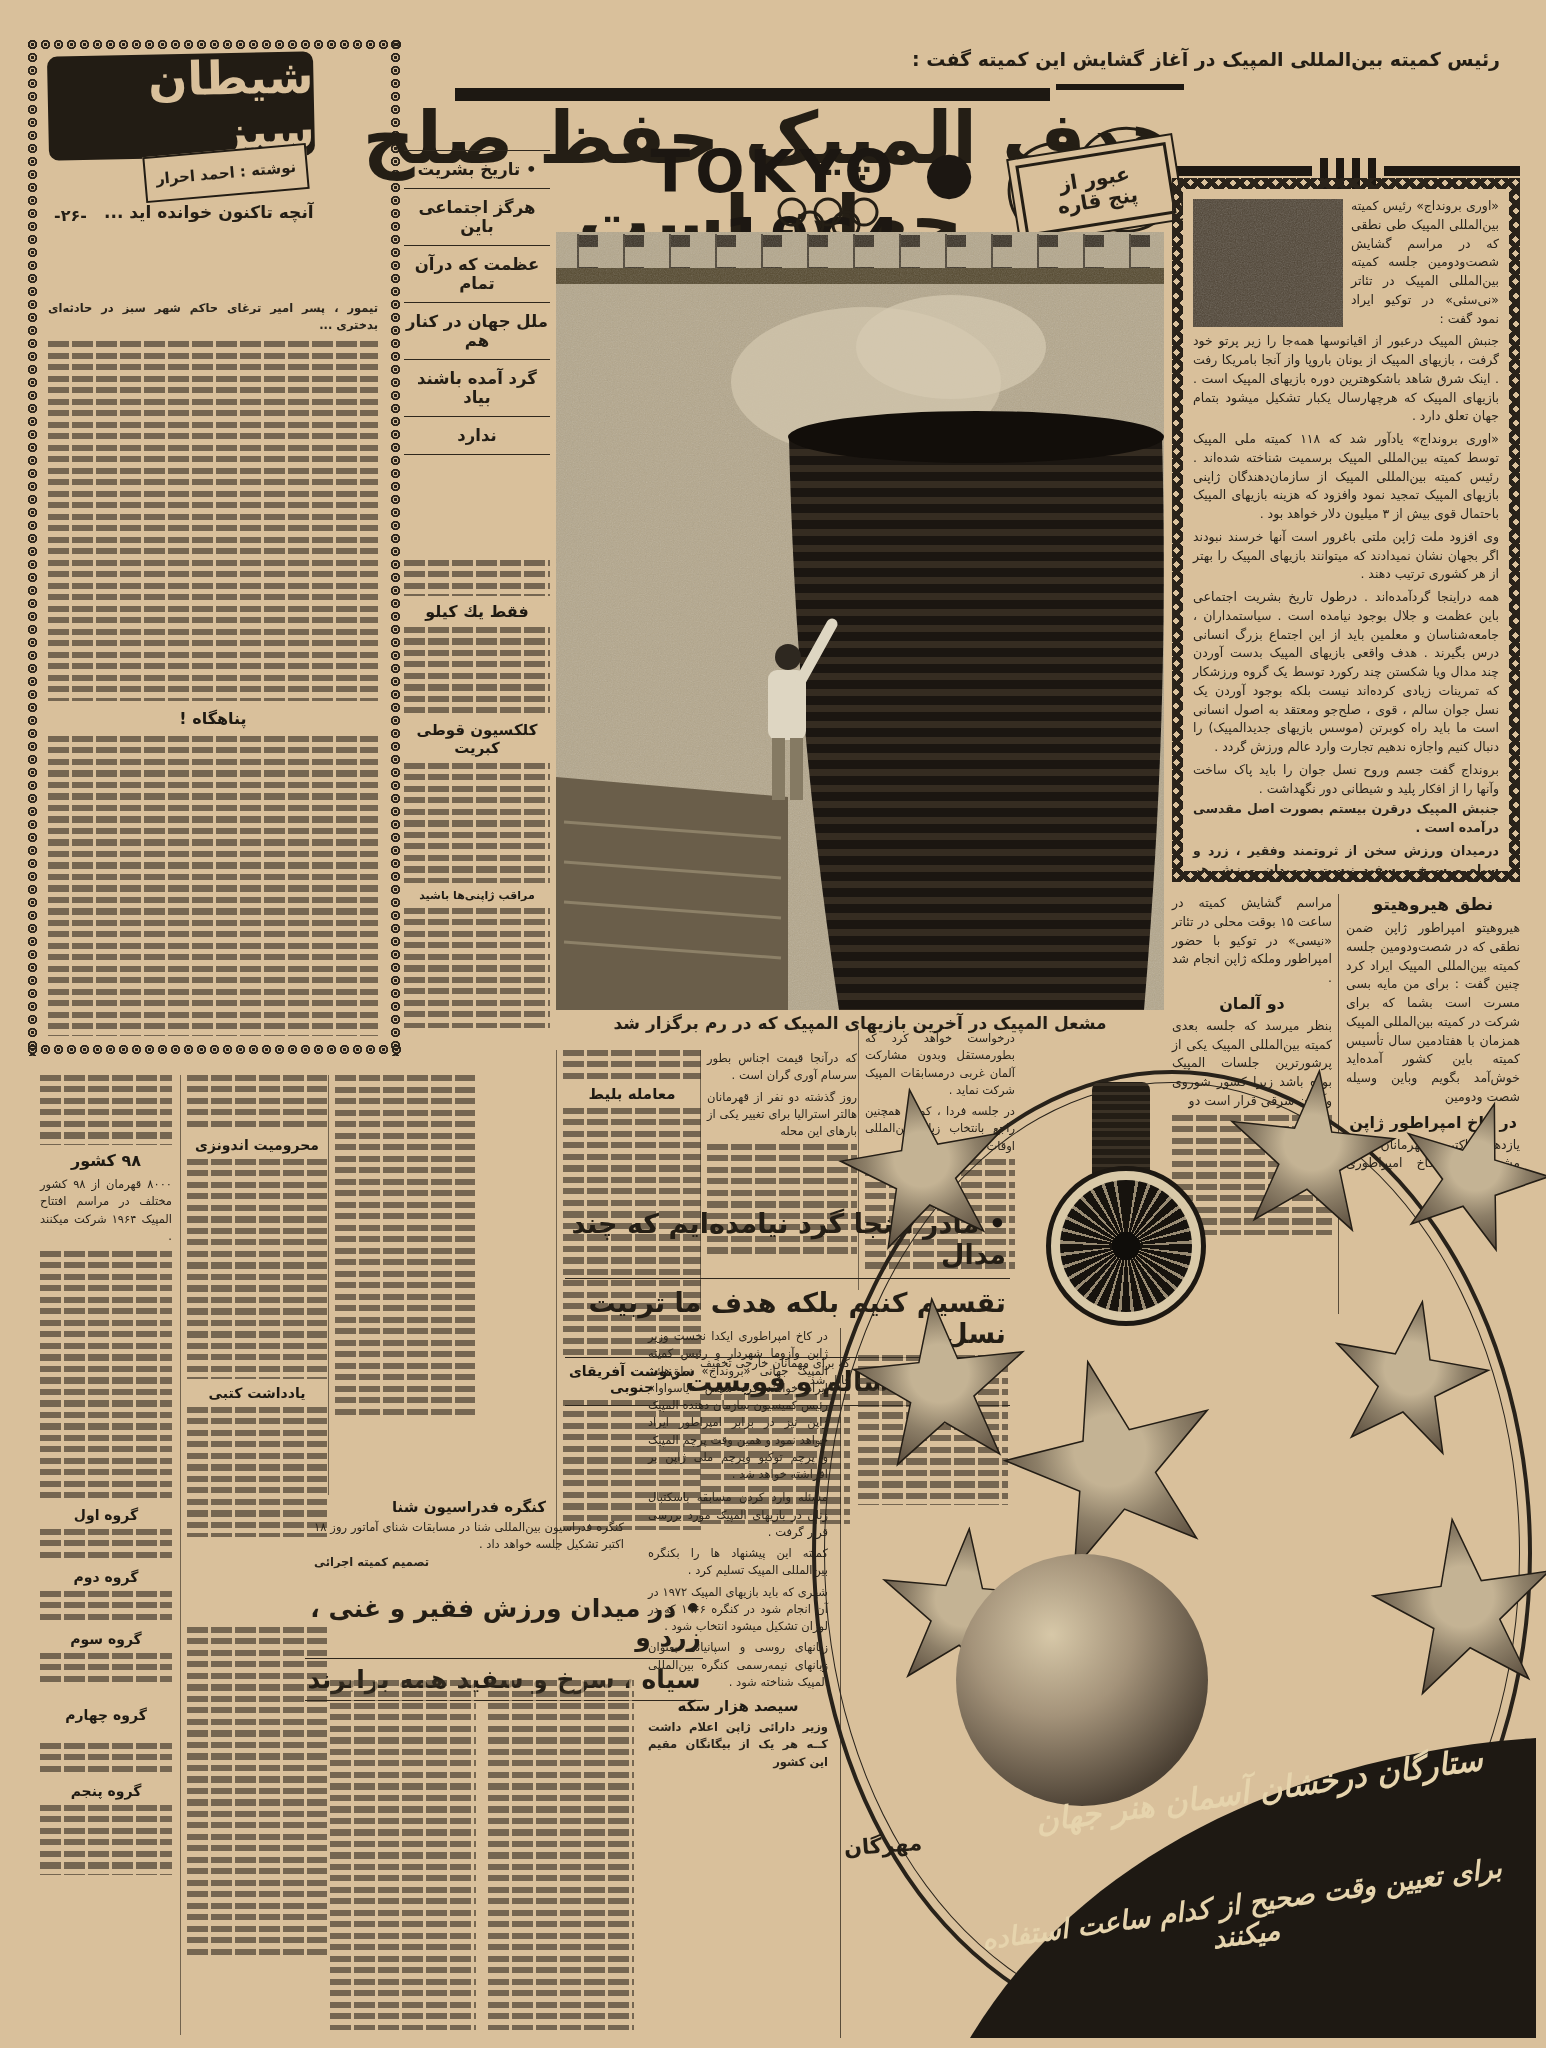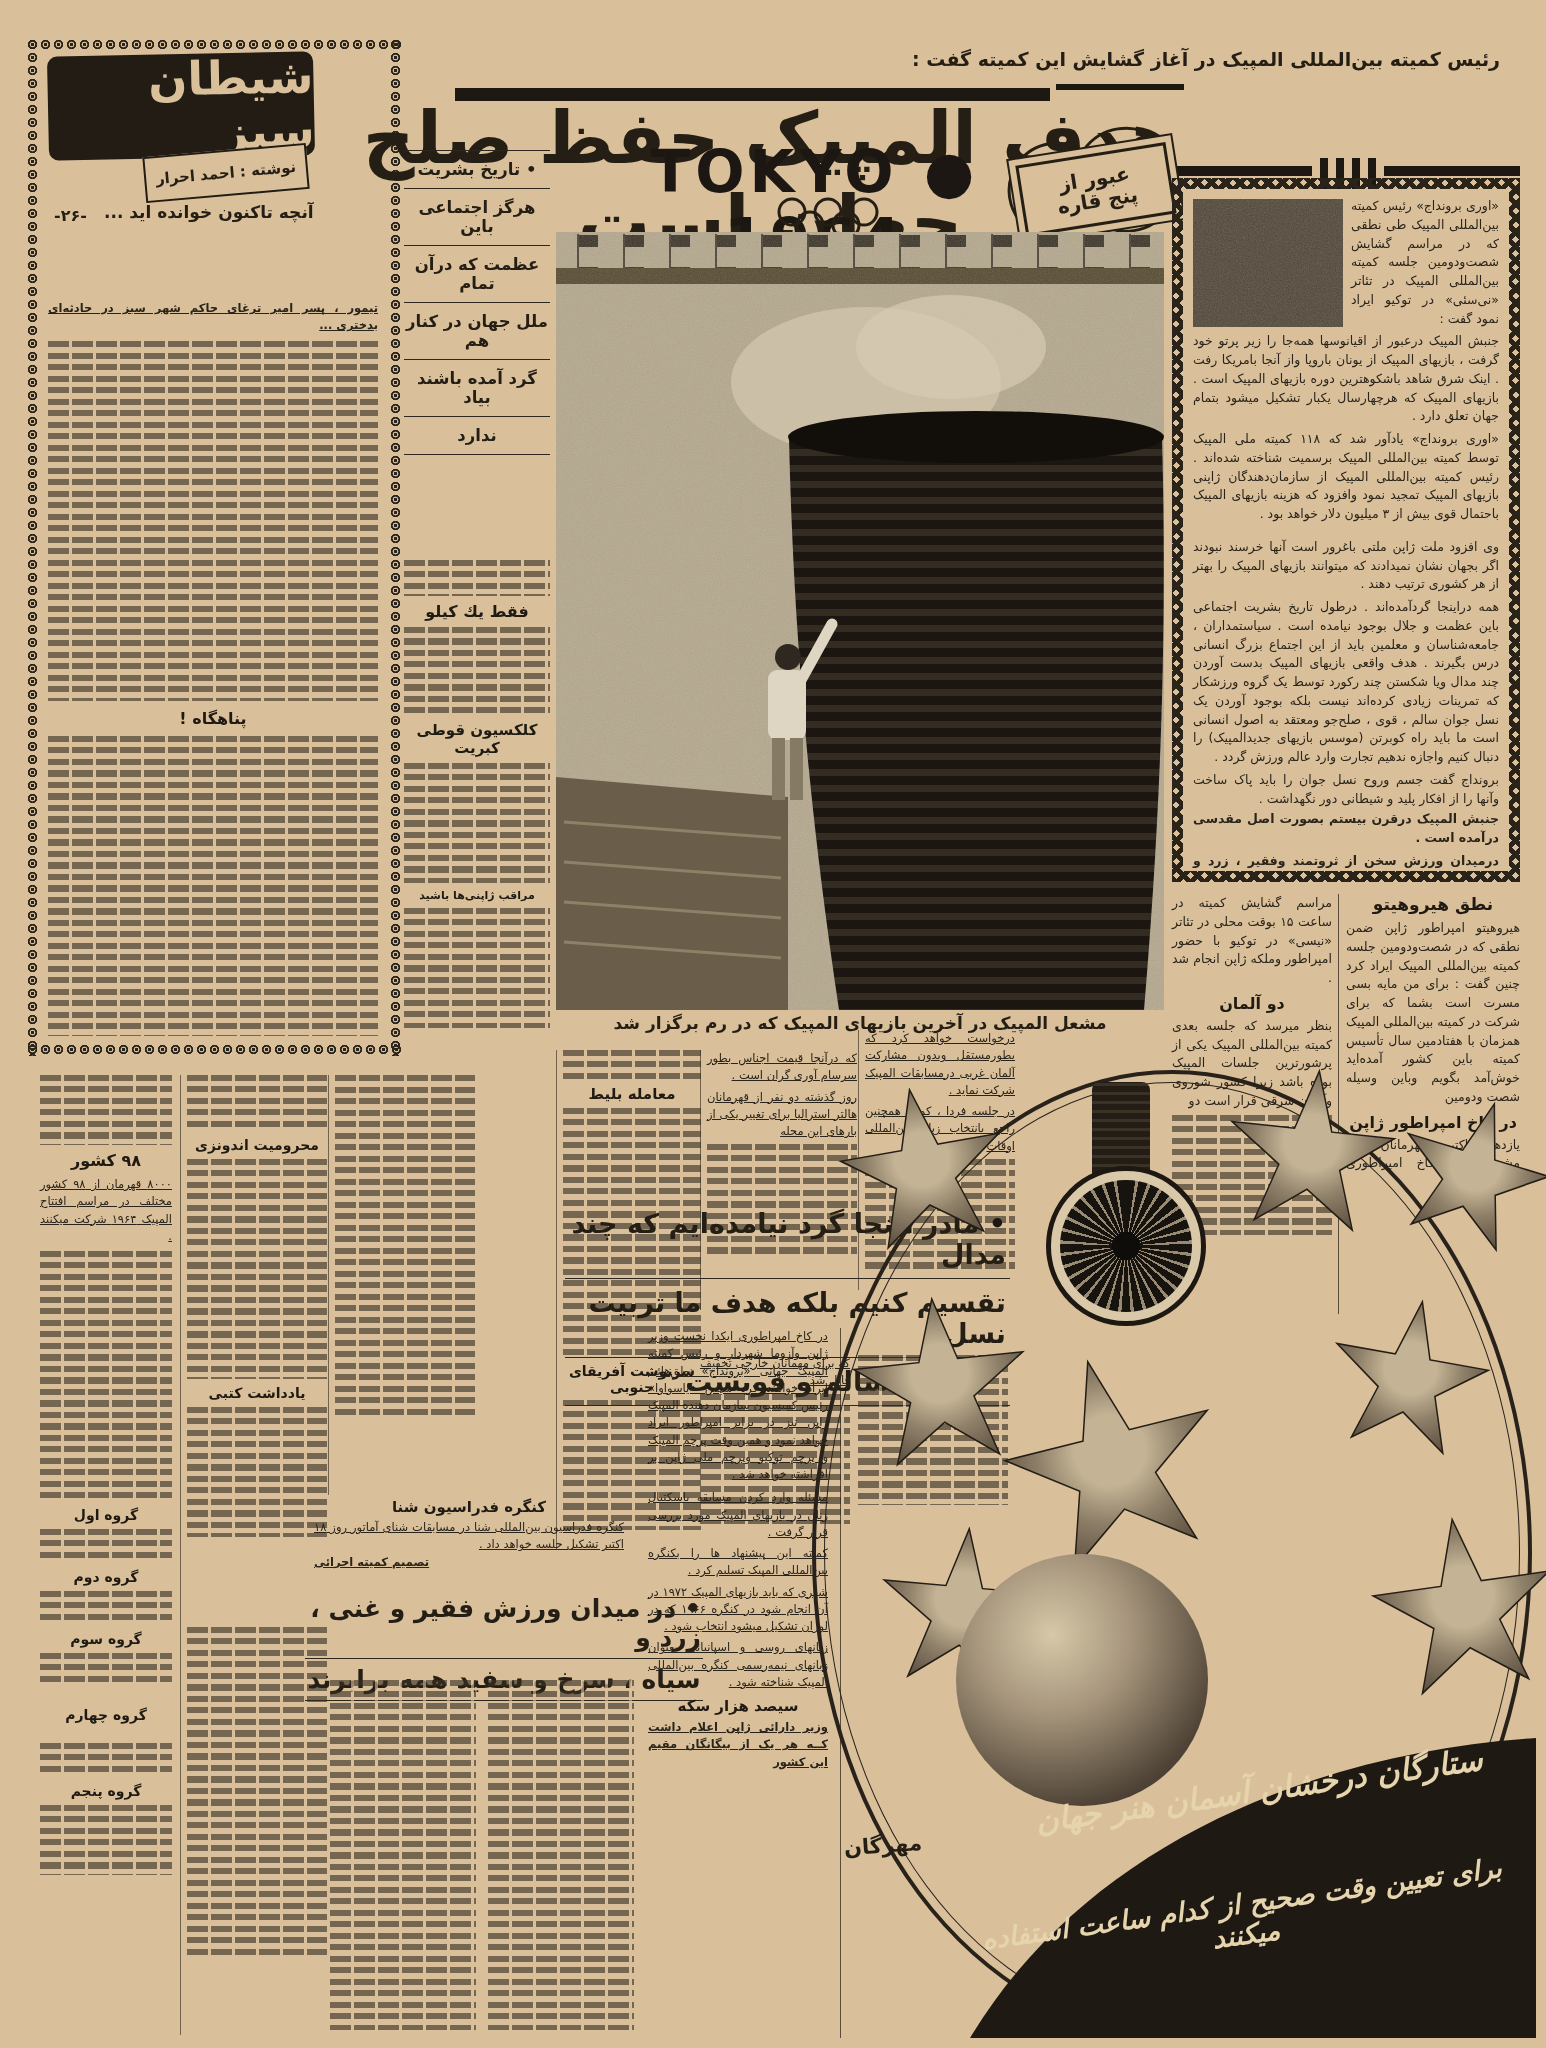--- a/index.html
+++ b/index.html
@@ -1,20 +1,20 @@
 <!DOCTYPE html>
 <html lang="fa"><head>
 <meta charset="utf-8">
 <style>
   html,body{margin:0;padding:0;background:#6e5f49;}
   #page{position:relative;width:1546px;height:2048px;margin:0 auto;background:#d9c09b;
         font-family:"DejaVu Sans",sans-serif;color:#241e15;direction:rtl;overflow:hidden;}
   .c{position:absolute;}
   .txt{font-size:12.5px;line-height:1.5;text-align:justify;color:#2a241b;}
-  .small{font-size:11.5px;text-decoration:underline;}
+  .small{font-size:11.5px;}
   .hsec{font-weight:bold;text-align:center;font-size:16px;color:#1f1a12;}
   .fill{background-image:
       repeating-linear-gradient(90deg, rgba(217,192,155,0) 0 21px, #d9c09b 21px 24px),
       repeating-linear-gradient(180deg, #383024 0 6px, rgba(0,0,0,0) 6px 11.5px);
       opacity:.62;}
   .chain{background-image:radial-gradient(circle at 50% 50%, #2a231a 1.4px, rgba(0,0,0,0) 2px),
       radial-gradient(circle at 50% 50%, rgba(0,0,0,0) 2.6px, #2a231a 3.2px, #2a231a 4.4px, rgba(0,0,0,0) 5px);
       background-size:13px 13px;}
   .orn{background:repeating-linear-gradient(45deg,#2a231a 0 5px,rgba(0,0,0,0) 5px 10px),
                repeating-linear-gradient(-45deg,#2a231a 0 5px,rgba(0,0,0,0) 5px 10px);}
@@ -152,21 +152,21 @@
 
   <div class="c orn" style="left:1172px;top:178px;width:348px;height:704px;">
     <div style="position:absolute;inset:11px;background:#d9c09b;padding:8px 10px;overflow:hidden;">
       <svg width="150" height="128" style="float:left;margin:2px 8px 4px 0;" viewBox="0 0 150 128">
         <rect width="150" height="128" fill="#4e4334"></rect>
         <rect width="150" height="128" filter="url(#gn)" opacity="0.6"></rect>
       </svg>
       <p class="txt" style="margin:0 0 4px;">«اوری برونداج» رئیس کمیته بین‌المللی المپیک طی نطقی که در مراسم گشایش شصت‌ودومین جلسه کمیته بین‌المللی المپیک در تئاتر «نی‌سئی» در توکیو ایراد نمود گفت :</p>
       <p class="txt" style="margin:0 0 4px;">جنبش المپیک درعبور از اقیانوسها همه‌جا را زیر پرتو خود گرفت ، بازیهای المپیک از یونان باروپا واز آنجا بامریکا رفت . اینک شرق شاهد باشکوهترین دوره بازیهای المپیک است . بازیهای المپیک که هرچهارسال یکبار تشکیل میشود بتمام جهان تعلق دارد .</p>
       <p class="txt" style="margin:0 0 4px;">«اوری برونداج» یادآور شد که ۱۱۸ کمیته ملی المپیک توسط کمیته بین‌المللی المپیک برسمیت شناخته شده‌اند . رئیس کمیته بین‌المللی المپیک از سازمان‌دهندگان ژاپنی بازیهای المپیک تمجید نمود وافزود که هزینه بازیهای المپیک باحتمال قوی بیش از ۳ میلیون دلار خواهد بود .</p>
-      <p class="txt" style="margin:14px 0 4px;">وی افزود ملت ژاپن ملتی باغرور است آنها خرسند نبودند اگر بجهان نشان نمیدادند که میتوانند بازیهای المپیک را بهتر از هر کشوری ترتیب دهند .</p>
+      <p class="txt" style="margin:4px 0 4px;">وی افزود ملت ژاپن ملتی باغرور است آنها خرسند نبودند اگر بجهان نشان نمیدادند که میتوانند بازیهای المپیک را بهتر از هر کشوری ترتیب دهند .</p>
       <p class="txt" style="margin:0 0 4px;">همه دراینجا گردآمده‌اند . درطول تاریخ بشریت اجتماعی باین عظمت و جلال بوجود نیامده است . سیاستمداران ، جامعه‌شناسان و معلمین باید از این اجتماع بزرگ انسانی درس بگیرند . هدف واقعی بازیهای المپیک بدست آوردن چند مدال ویا شکستن چند رکورد توسط یک گروه ورزشکار که تمرینات زیادی کرده‌اند نیست بلکه بوجود آوردن یک نسل جوان سالم ، قوی ، صلح‌جو ومعتقد به اصول انسانی است ما باید راه کوبرتن (موسس بازیهای جدیدالمپیک) را دنبال کنیم واجازه ندهیم تجارت وارد عالم ورزش گردد .</p>
       <p class="txt" style="margin:0 0 2px;">برونداج گفت جسم وروح نسل جوان را باید پاک ساخت وآنها را از افکار پلید و شیطانی دور نگهداشت .</p>
       <p class="txt" style="margin:0 0 4px;font-weight:bold;">جنبش المپیک درقرن بیستم بصورت اصل مقدسی درآمده است .</p>
       <p class="txt" style="margin:0;font-weight:bold;">درمیدان ورزش سخن از ثروتمند وفقیر ، زرد و سیاه و سرخ و سفید نیست درمیدان ورزش هر کسی که شایستگی دارد میدرخشد .</p>
     </div>
   </div>
 
   <div class="c" style="left:1172px;top:894px;width:160px;height:420px;">
     <p class="txt" style="margin:0 0 6px;">مراسم گشایش کمیته در ساعت ۱۵ بوقت محلی در تئاتر «نیسی» در توکیو با حضور امپراطور وملکه ژاپن انجام شد .</p>
     <div class="hsec" style="margin:4px 0;">دو آلمان</div>

